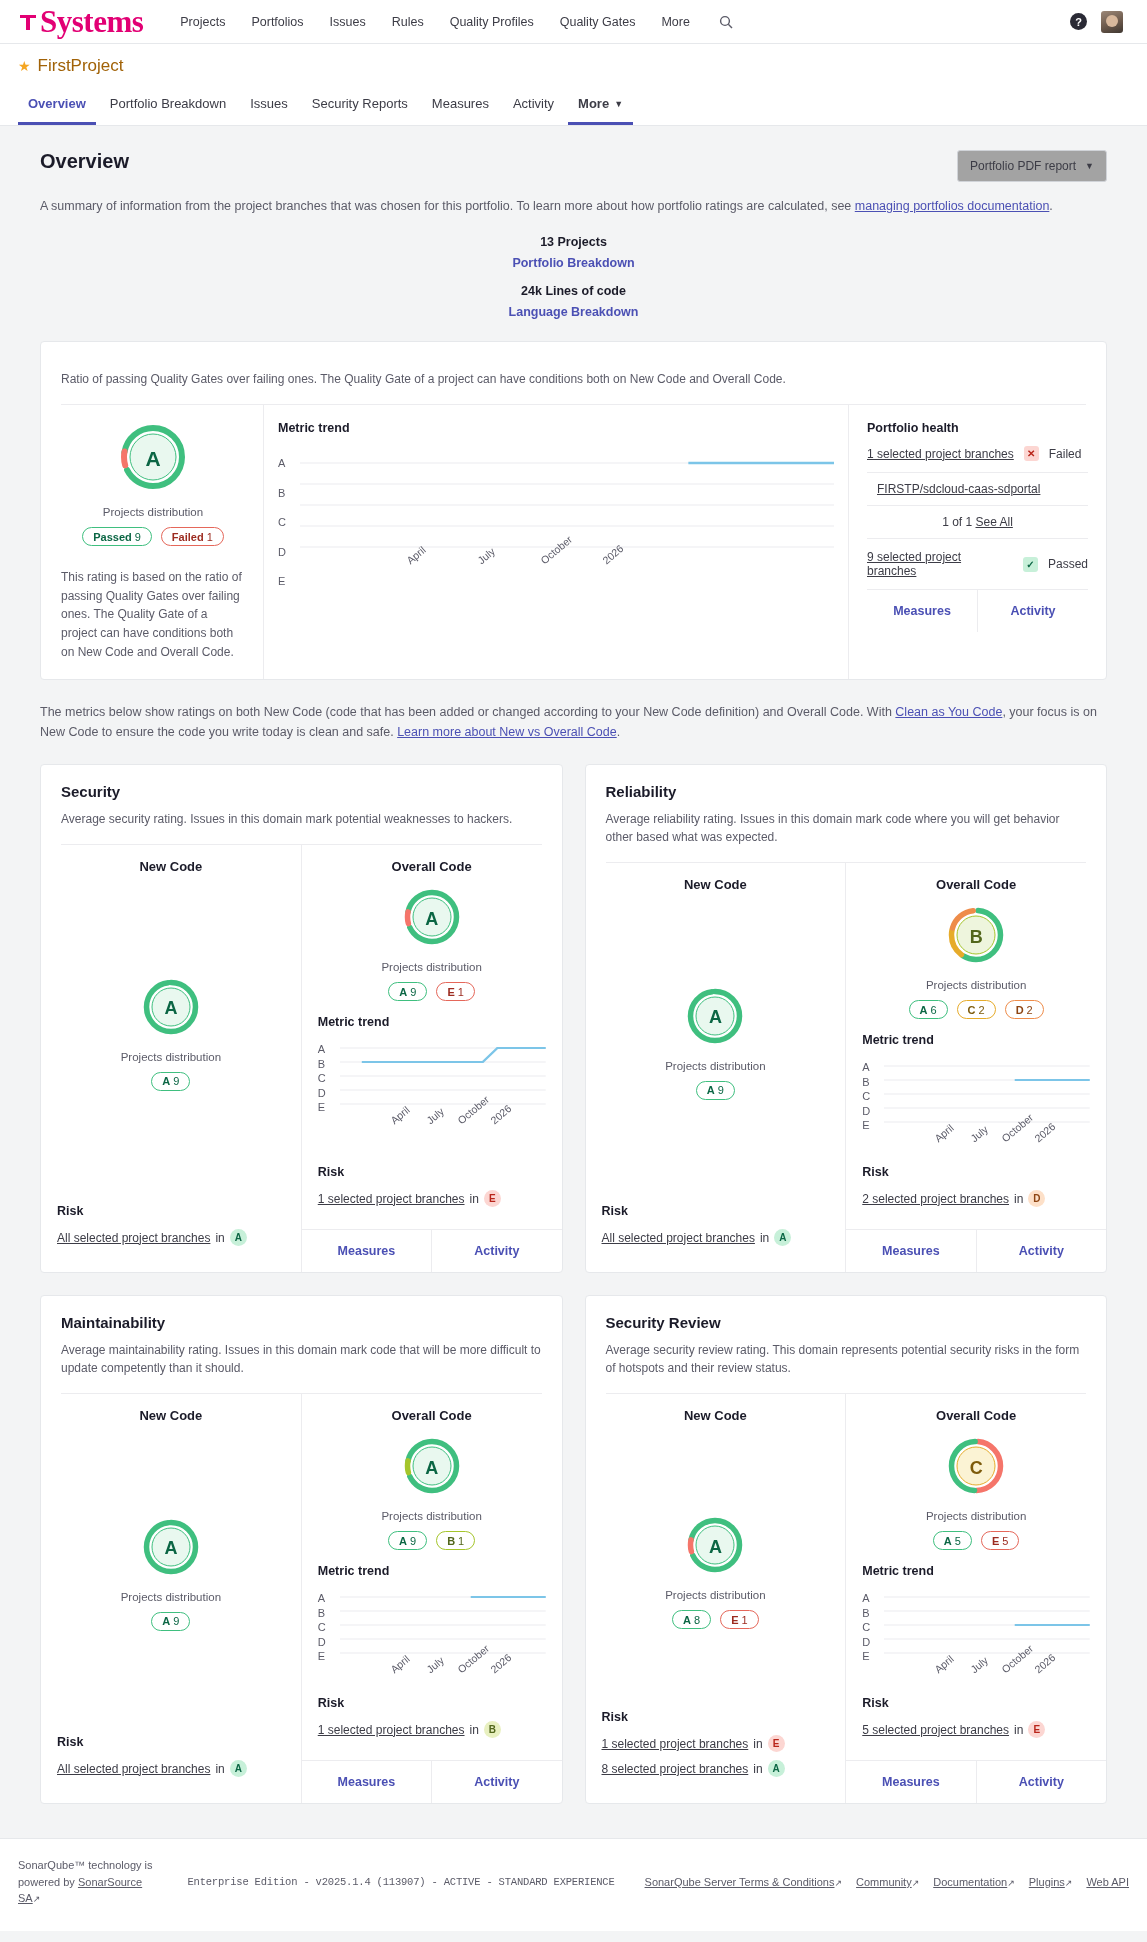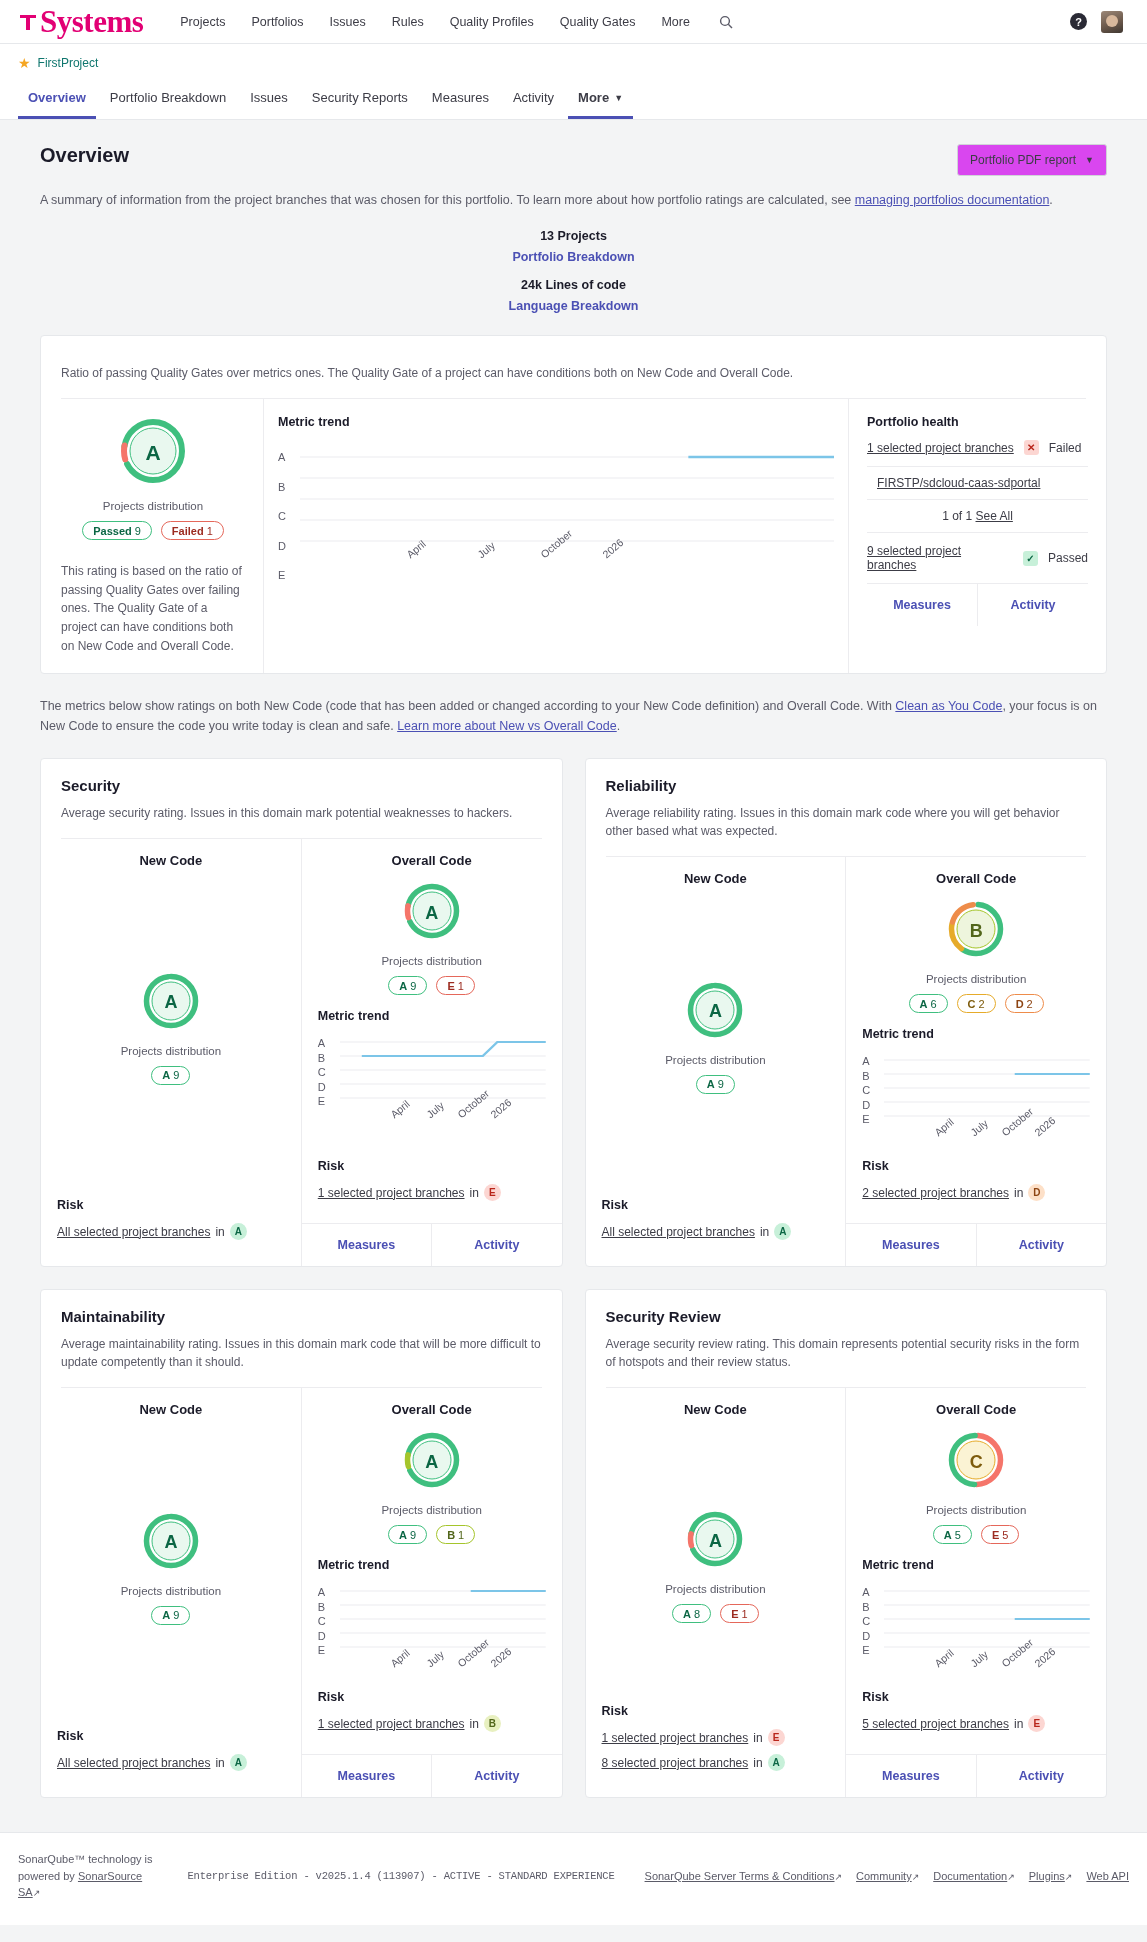--- a/index.html
+++ b/index.html
@@ -88,21 +88,21 @@
     background: #d8b89c;
   }
 
   
   .crumbbar {
     background: #fff;
     padding: 12px 18px 0 18px;
     display: flex; align-items: center; gap: 7px;
   }
   .star-icon { color: #f5a623; font-size: 14px; line-height: 1; }
-  .crumb-text { font-size: 12px; color: #0f766e; }
+  .crumb-text { font-size: 17px; color: #a16207; }
 
   
   .tabbar {
     background: #fff;
     border-bottom: 1px solid #e6e8eb;
     display: flex; align-items: flex-end;
     padding: 14px 18px 0 18px;
     gap: 4px;
   }
   .tab {
@@ -116,21 +116,21 @@
   .tab.more { font-weight: bold; border-bottom-color: #4b50b4; display:flex; align-items:center; gap:5px;}
   .caret { font-size: 9px; }
 
   
   .page { padding: 24px 40px 10px 40px; }
   .page-head {
     display: flex; align-items: flex-start; justify-content: space-between;
   }
   h1.page-title { font-size: 20px; color: #1b1b29; font-weight: bold; }
   .pdf-btn {
-    border: 1px solid #d0d3d8; background: #d946ef; border-radius: 3px;
+    border: 1px solid #d0d3d8; background: #a3a3a3; border-radius: 3px;
     font-size: 12px; color: #3c3c46;
     padding: 8px 12px; display: flex; align-items: center; gap: 9px;
     white-space: nowrap;
   }
   .page-desc { font-size: 12.5px; color: #5b5b68; margin-top: 15px; line-height: 1.45; }
   .page-desc a { text-decoration: underline; }
   .stats-row { margin-top: 20px; font-size: 12.5px; display: flex; align-items: center; gap: 7px; flex-direction: column; }
   .stats-row .bold { font-weight: bold; color: #1b1b29; }
   .stats-row a { font-weight: bold; }
   .stats-gap { width: 22px; }
@@ -334,21 +334,21 @@
   <div class="stats-row">
     <span class="bold">13 Projects</span>
     <a href="#">Portfolio Breakdown</a>
     <span class="stats-gap"></span>
     <span class="bold">24k Lines of code</span>
     <a href="#">Language Breakdown</a>
   </div>
 
   <div class="card">
     <div class="card-pad">
-      <p class="card-sub">Ratio of passing Quality Gates over metrics ones. The Quality Gate of a project can have conditions both on New Code and Overall Code.</p>
+      <p class="card-sub">Ratio of passing Quality Gates over failing ones. The Quality Gate of a project can have conditions both on New Code and Overall Code.</p>
       <div class="hr"></div>
     </div>
     <div class="rel-body">
 
       <div class="rel-col-left">
         <div class="donut-wrap">
           <div class="donut">
             <svg width="68" height="68" viewBox="0 0 68 68">
               <circle cx="34" cy="34" r="23" fill="#e9f8ef" stroke="#3fbf7f" stroke-width="1"></circle>
               <circle cx="34" cy="34" r="29" fill="none" stroke="#3fbf7f" stroke-width="6" stroke-dasharray="164 18" stroke-dashoffset="41" transform="rotate(-90 34 34)" stroke-linecap="round"></circle>

